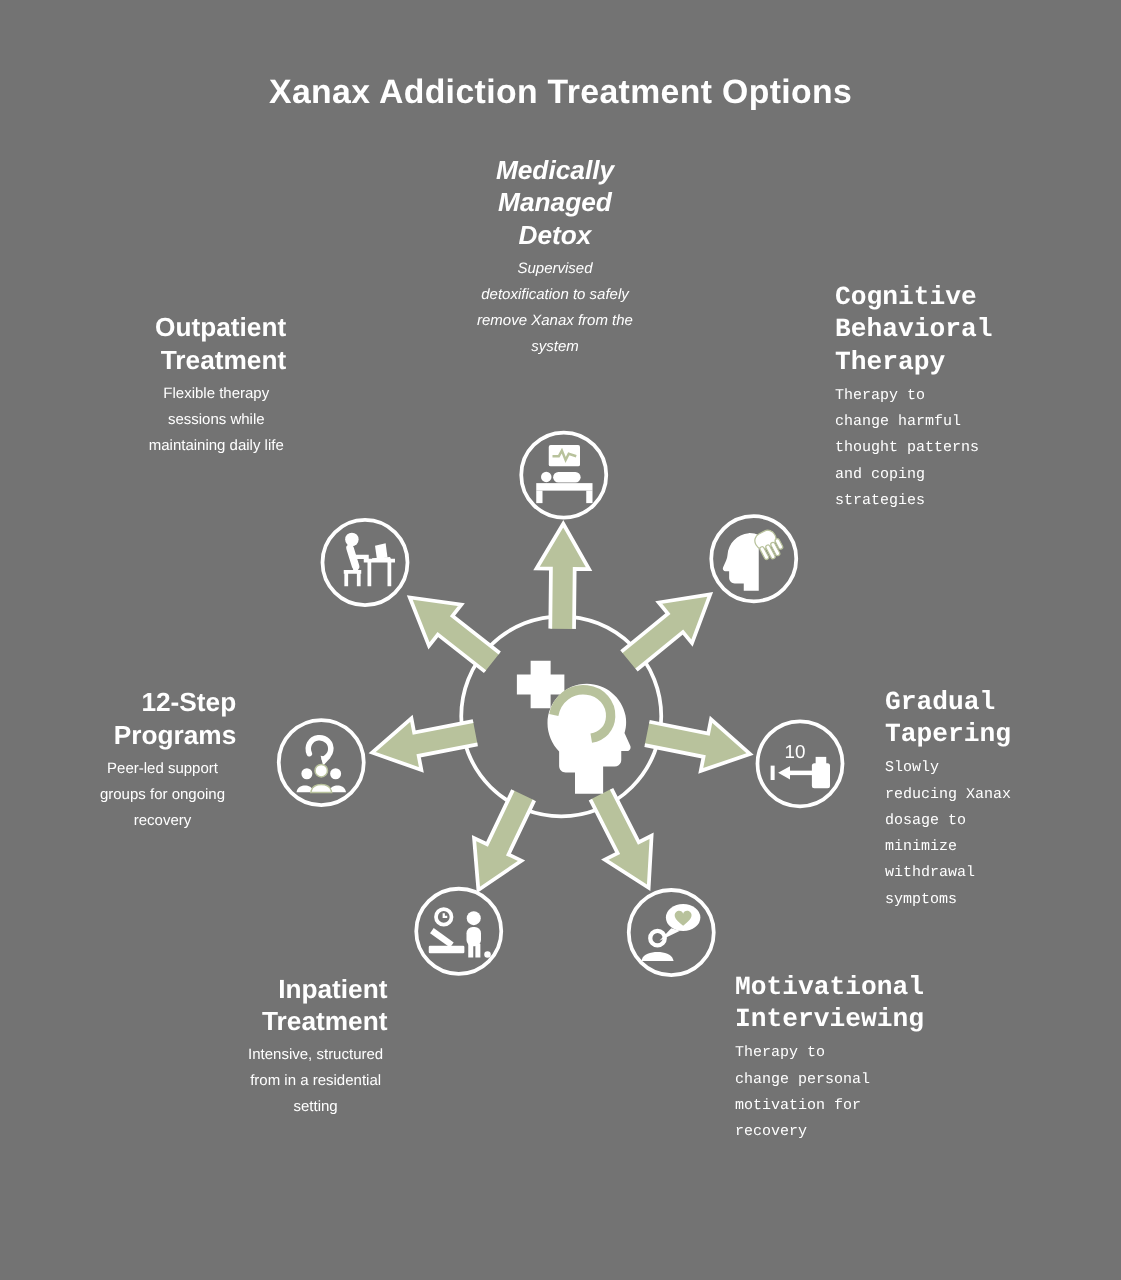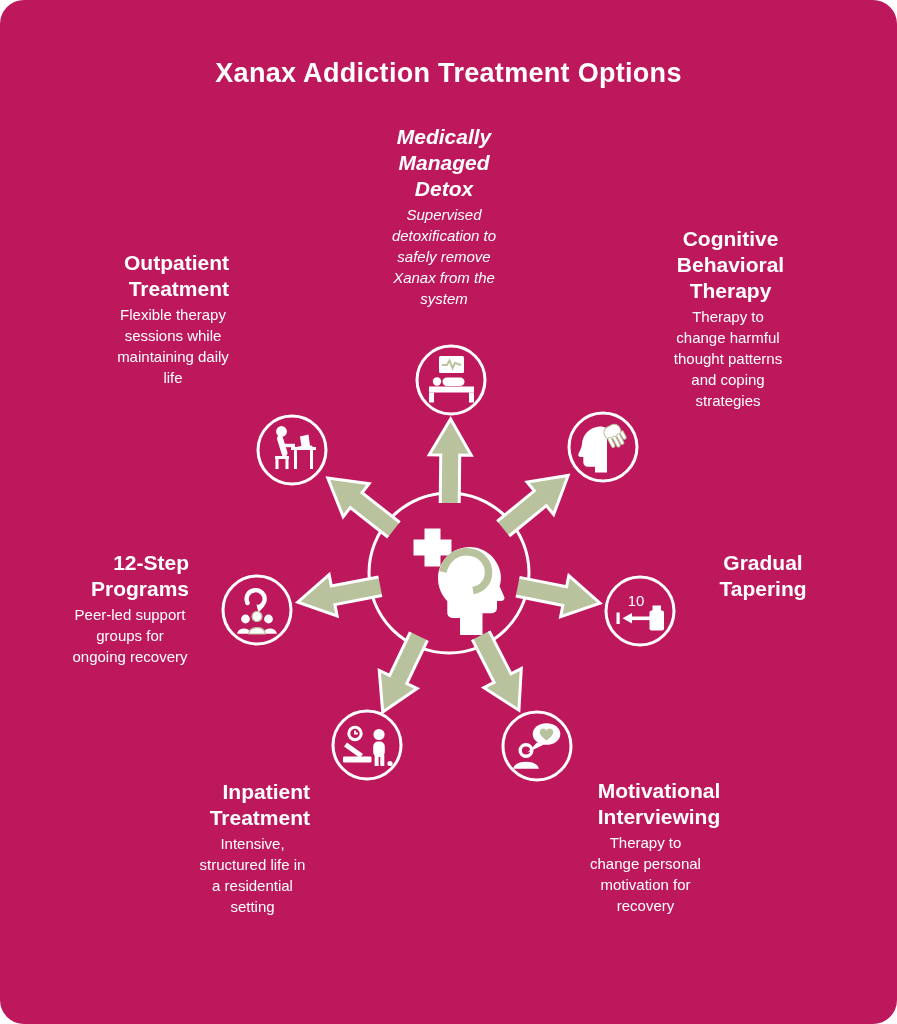--- a/index.html
+++ b/index.html
@@ -1,35 +1,34 @@
 <!DOCTYPE html>
 <html><head>
 <meta charset="utf-8">
 <style>
   html,body{margin:0;padding:0;}
   .canvas{
     position:relative;
     width:897px;height:1024px;
-    background:#be185d;
+    background:#737373;
     font-family:"Liberation Sans","DejaVu Sans",sans-serif;
     color:#ffffff;
     overflow:hidden;
-    border-radius:24px;
   }
   .main-title{
     position:absolute;left:0;right:0;top:58px;
     margin:0;text-align:center;
     font-size:27px;font-weight:bold;letter-spacing:.3px;
   }
   .node{position:absolute;}
   .node-title{font-size:21px;font-weight:bold;line-height:26px;}
-  .node-desc{font-size:15px;line-height:21px;margin-top:2px;}
+  .node-desc{font-size:12px;line-height:21px;margin-top:2px;}
   .align-right{text-align:right;}
   .align-right .node-desc{margin-left:auto;text-align:center;}
-  .align-left{text-align:center;}
+  .align-left{text-align:left;font-family:Liberation Mono, monospace;}
   .align-center{text-align:center;}
   .align-center .node-title,.align-center .node-desc{margin-left:auto;margin-right:auto;}
   .icon-circle{position:absolute;width:74px;height:74px;}
   .icon-circle svg{display:block;width:74px;height:74px;}
   .ring{fill:none;stroke:#ffffff;stroke-width:3;}
   .hub{position:absolute;left:249px;top:373px;width:400px;height:400px;}
   .arrow{fill:#b8c29c;stroke:#ffffff;stroke-width:3;}
   .wht{fill:#ffffff;}
   .bgfill{fill:#b8c29c;}
   .bgline{fill:none;stroke:#b8c29c;}
@@ -158,30 +157,31 @@
     <div class="node-desc" style="width:130px;">Supervised detoxification to safely remove Xanax from the system</div>
   </div>
 
   <div class="node align-left" style="left:668px;top:226px;width:125px;">
     <div class="node-title">Cognitive Behavioral Therapy</div>
     <div class="node-desc" style="width:120px;">Therapy to change harmful thought patterns and coping strategies</div>
   </div>
 
   <div class="node align-left" style="left:708px;top:529px;width:110px;margin-top:21px;">
     <div class="node-title">Gradual Tapering</div>
+    <div class="node-desc" style="width:108px;">Slowly reducing Xanax dosage to minimize withdrawal symptoms</div>
   </div>
 
   <div class="node align-left" style="left:588px;top:778px;width:142px;">
     <div class="node-title">Motivational Interviewing</div>
     <div class="node-desc" style="width:115px;">Therapy to change personal motivation for recovery</div>
   </div>
 
   <div class="node align-right" style="right:587px;top:779px;width:115px;">
     <div class="node-title">Inpatient Treatment</div>
-    <div class="node-desc" style="width:115px;">Intensive, structured life in a residential setting</div>
+    <div class="node-desc" style="width:115px;">Intensive, structured from in a residential setting</div>
   </div>
 
   <div class="node align-right" style="right:708px;top:550px;width:118px;">
     <div class="node-title">12-Step Programs</div>
     <div class="node-desc" style="width:118px;">Peer-led support groups for ongoing recovery</div>
   </div>
 
   <div class="node align-right" style="right:668px;top:250px;width:112px;">
     <div class="node-title">Outpatient Treatment</div>
     <div class="node-desc" style="width:112px;">Flexible therapy sessions while maintaining daily life</div>

